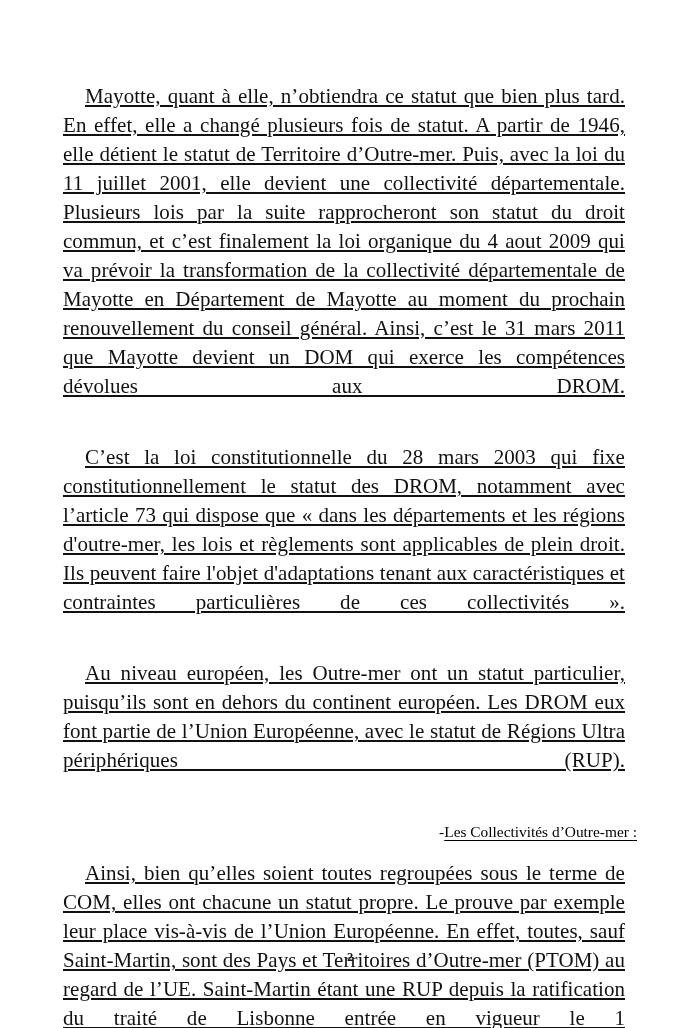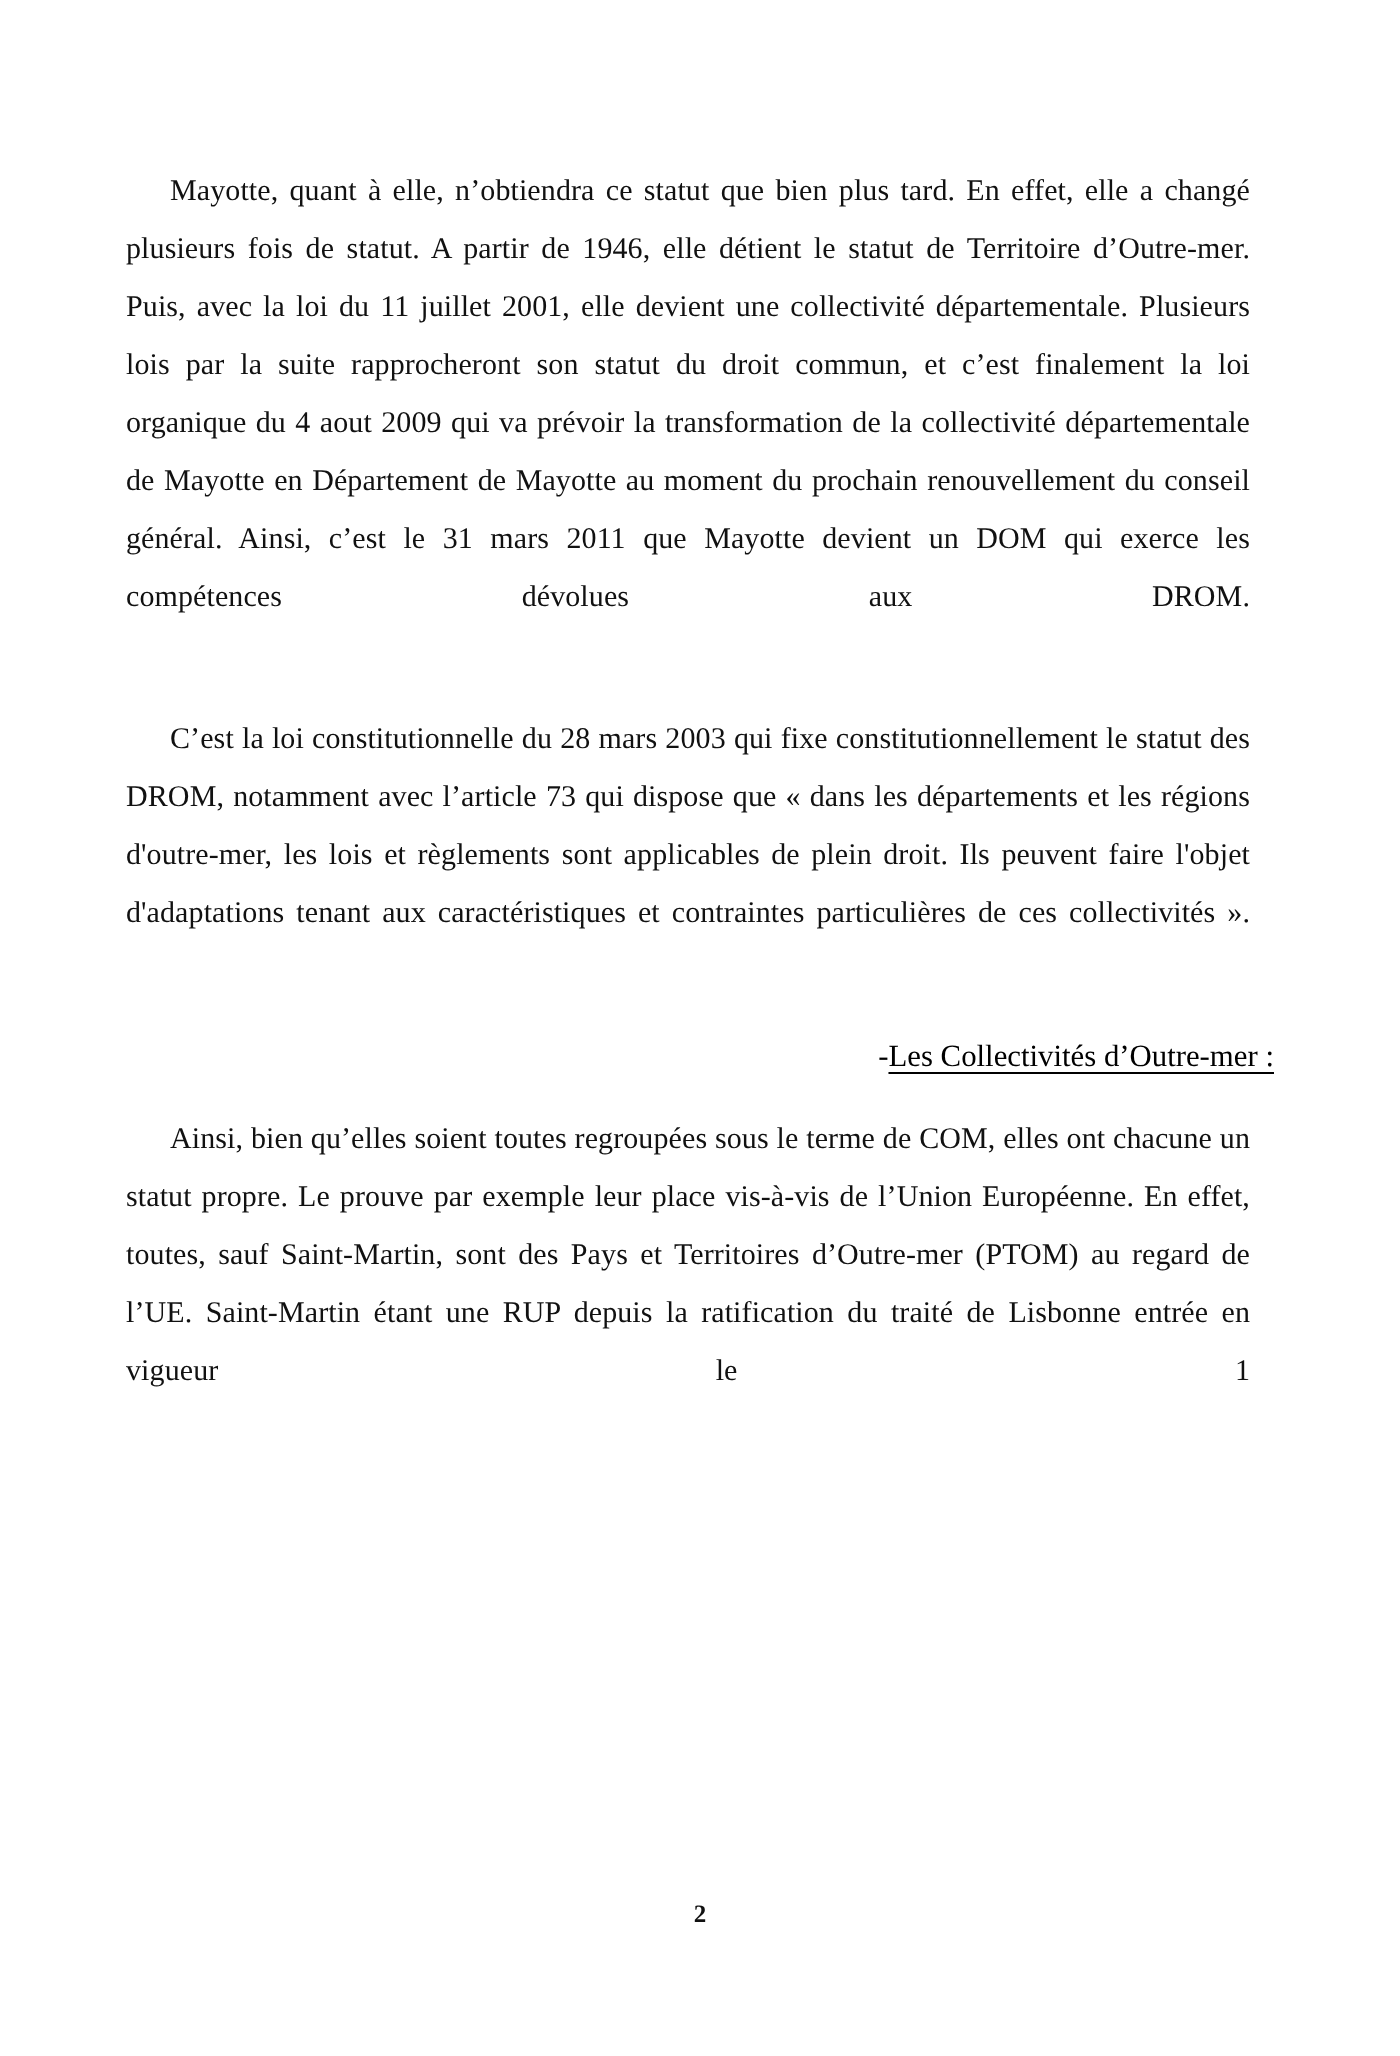--- a/index.html
+++ b/index.html
@@ -26,28 +26,29 @@
 
   .content {
     position: absolute;
     left: 63px;
     top: 82px;
     width: 574px;
   }
 
   p.body-par {
     margin: 0 12px 13px 0;
-    font-size: 15px;
+    font-size: 21px;
     line-height: 29px;
     text-align: justify;
     text-justify: inter-word;
     text-indent: 22px;
     letter-spacing: 0.05px;
     word-spacing: 0.1px;
     color: #111111;
+    text-decoration: underline;
   }
 
   
   p.body-par::after {
     content: "";
     display: inline-block;
     width: 100%;
   }
 
   
@@ -85,20 +86,21 @@
 <body>
 
 <div class="page">
 
   <div class="content">
 
     <p class="body-par">Mayotte, quant à elle, n’obtiendra ce statut que bien plus tard. En effet, elle a changé plusieurs fois de statut. A partir de 1946, elle détient le statut de Territoire d’Outre-mer. Puis, avec la loi du 11 juillet 2001, elle devient une collectivité départementale. Plusieurs lois par la suite rapprocheront son statut du droit commun, et c’est finalement la loi organique du 4 aout 2009 qui va prévoir la transformation de la collectivité départementale de Mayotte en Département de Mayotte au moment du prochain renouvellement du conseil général. Ainsi, c’est le 31 mars 2011 que Mayotte devient un DOM qui exerce les compétences dévolues aux DROM.</p>
 
     <p class="body-par">C’est la loi constitutionnelle du 28 mars 2003 qui fixe constitutionnellement le statut des DROM, notamment avec l’article 73 qui dispose que « dans les départements et les régions d'outre-mer, les lois et règlements sont applicables de plein droit. Ils peuvent faire l'objet d'adaptations tenant aux caractéristiques et contraintes particulières de ces collectivités ».</p>
 
+    <p class="body-par">Au niveau européen, les Outre-mer ont un statut particulier, puisqu’ils sont en dehors du continent européen. Les DROM eux font partie de l’Union Européenne, avec le statut de Régions Ultra périphériques (RUP).</p>
 
     <div class="heading-line">
       <span class="heading-dash">-</span><span class="heading-text">Les Collectivités d’Outre-mer :</span>
     </div>
 
 
 
     <p class="body-par"><span>Ainsi, bien qu’elles soient toutes regroupées sous le terme de COM, elles ont chacune un statut propre. Le prouve par exemple leur place vis-à-vis de l’Union Européenne. En effet, toutes, sauf Saint-Martin, sont des Pays et Territoires d’Outre-mer (PTOM) au regard de l’UE. Saint-Martin étant une RUP depuis la ratification du traité de Lisbonne entrée en vigueur le 1</span></p>
 
   </div>

